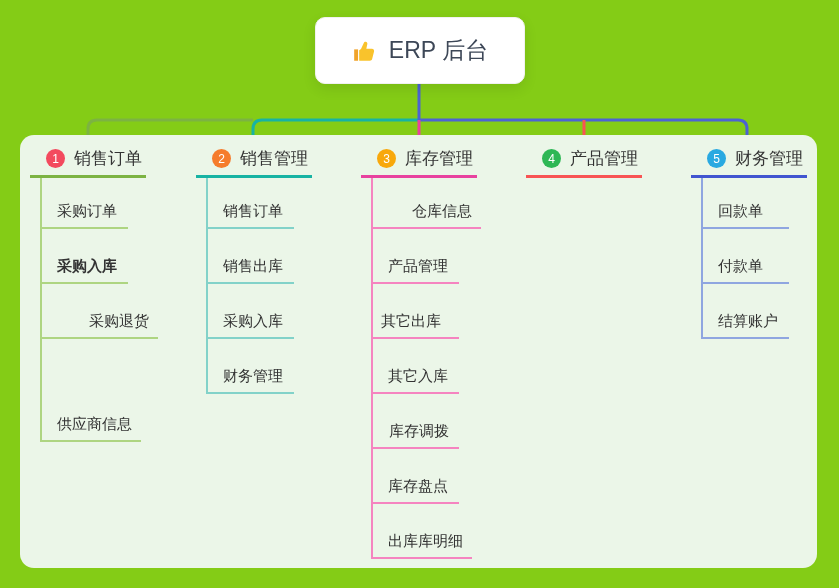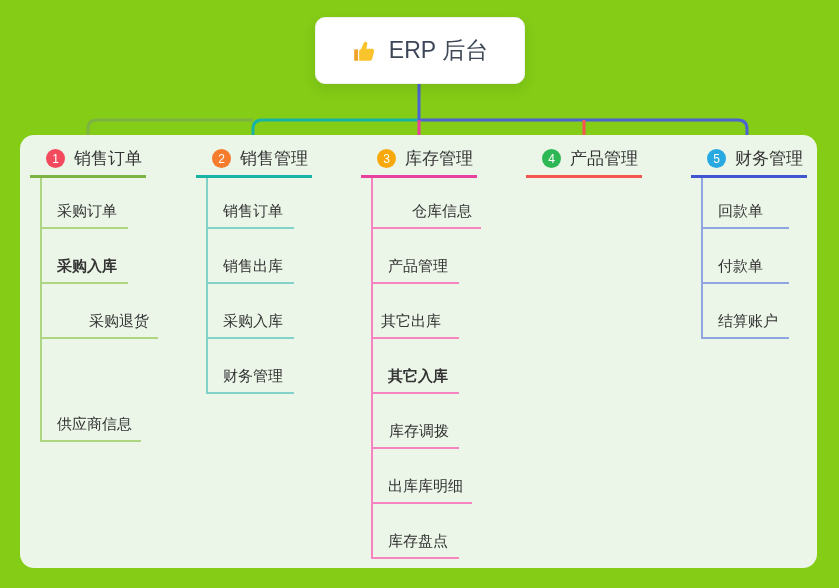--- a/index.html
+++ b/index.html
@@ -98,24 +98,24 @@
           <li style="border-bottom-color: rgb(130, 210, 201);">采购入库</li>
           <li style="border-bottom-color: rgb(130, 210, 201);">财务管理</li>
         </ul></div>
       <div class="branch branch-3"><div class="branch-header" style="border-bottom-color: rgb(232, 66, 159);">
           <span class="badge" style="background: rgb(248, 168, 11);">3</span>
           <span>库存管理</span>
         </div><ul class="children" style="border-left-color: rgb(245, 132, 192);">
           <li style="border-bottom-color: rgb(245, 132, 192); padding-left: 39px;">仓库信息</li>
           <li style="border-bottom-color: rgb(245, 132, 192);">产品管理</li>
           <li style="border-bottom-color: rgb(245, 132, 192); padding-left: 8px;">其它出库</li>
-          <li style="border-bottom-color: rgb(245, 132, 192); font-weight: bold;">其它入库</li>
+          <li style="border-bottom-color: rgb(245, 132, 192);">其它入库</li>
           <li style="border-bottom-color: rgb(245, 132, 192); padding-left: 16px;">库存调拨</li>
+          <li style="border-bottom-color: rgb(245, 132, 192);">库存盘点</li>
           <li style="border-bottom-color: rgb(245, 132, 192);">出库库明细</li>
-          <li style="border-bottom-color: rgb(245, 132, 192);">库存盘点</li>
         </ul></div>
       <div class="branch branch-4"><div class="branch-header" style="border-bottom-color: rgb(248, 84, 84);">
           <span class="badge" style="background: rgb(46, 183, 85);">4</span>
           <span>产品管理</span>
         </div></div>
       <div class="branch branch-5"><div class="branch-header" style="border-bottom-color: rgb(65, 85, 208);">
           <span class="badge" style="background: rgb(41, 169, 225);">5</span>
           <span>财务管理</span>
         </div><ul class="children" style="border-left-color: rgb(143, 166, 224);">
           <li style="border-bottom-color: rgb(143, 166, 224);">回款单</li>

